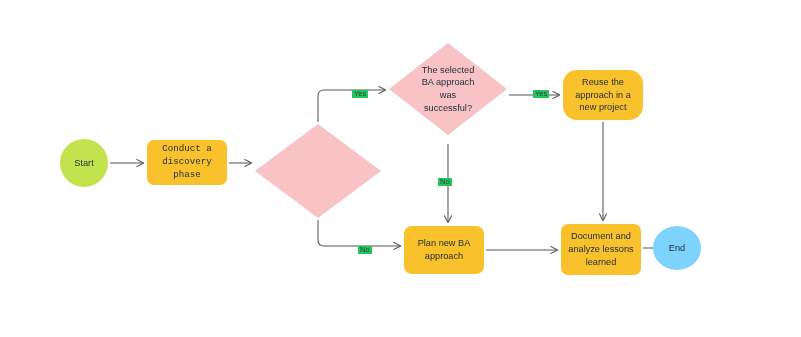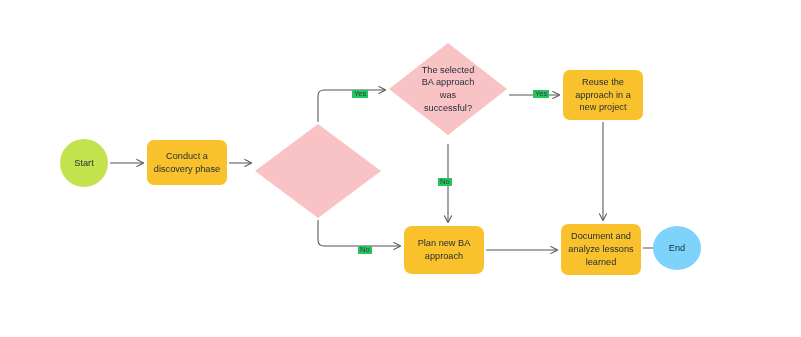--- a/index.html
+++ b/index.html
@@ -92,35 +92,35 @@
       <path d="M 603 122 L 603 220"></path>
       <path d="M 486 250 L 557 250"></path>
       <path d="M 643 248 L 683 248"></path>
     </g>
   </svg>
 
   <div id="nodes">
       <div class="node node-terminator" style="left: 60px; top: 139px; width: 48px; height: 48px; background: rgb(194, 227, 78);">
         <span class="node-label">Start</span>
       </div>
-      <div class="node node-process" style="left: 147px; top: 140px; width: 80px; height: 45px; background: rgb(249, 194, 44);">
+      <div class="node node-process" style="left: 147px; top: 140px; width: 80px; height: 45px; background: rgb(249, 194, 44); font-family: Liberation Mono, monospace;">
         <span class="node-label">Conduct a<br>discovery phase</span>
       </div>
       <div class="node node-decision" style="left: 255px; top: 124px; width: 126px; height: 94px;">
         <svg class="decision-shape" viewBox="0 0 100 100" preserveAspectRatio="none">
           <polygon points="50,0 100,50 50,100 0,50" fill="#f9c3c5"></polygon>
         </svg>
       </div>
       <div class="node node-decision" style="left: 389px; top: 43px; width: 118px; height: 92px;">
         <svg class="decision-shape" viewBox="0 0 100 100" preserveAspectRatio="none">
           <polygon points="50,0 100,50 50,100 0,50" fill="#f9c3c5"></polygon>
         </svg>
         <span class="decision-label">The selected<br>BA approach<br>was<br>successful?</span>
       </div>
-      <div class="node node-process" style="left: 563px; top: 70px; width: 80px; height: 50px; background: rgb(249, 194, 44);">
+      <div class="node node-process" style="left: 563px; top: 70px; width: 80px; height: 50px; background: rgb(249, 194, 44); border-radius: 14px;">
         <span class="node-label">Reuse the<br>approach in a<br>new project</span>
       </div>
       <div class="node node-process" style="left: 404px; top: 226px; width: 80px; height: 48px; background: rgb(249, 194, 44); border-radius: 8px;">
         <span class="node-label">Plan new BA<br>approach</span>
       </div>
       <div class="node node-process" style="left: 561px; top: 224px; width: 80px; height: 51px; background: rgb(249, 194, 44);">
         <span class="node-label">Document and<br>analyze lessons<br>learned</span>
       </div>
       <div class="node node-terminator" style="left: 653px; top: 226px; width: 48px; height: 44px; background: #7dd3fc;">
         <span class="node-label">End</span>

